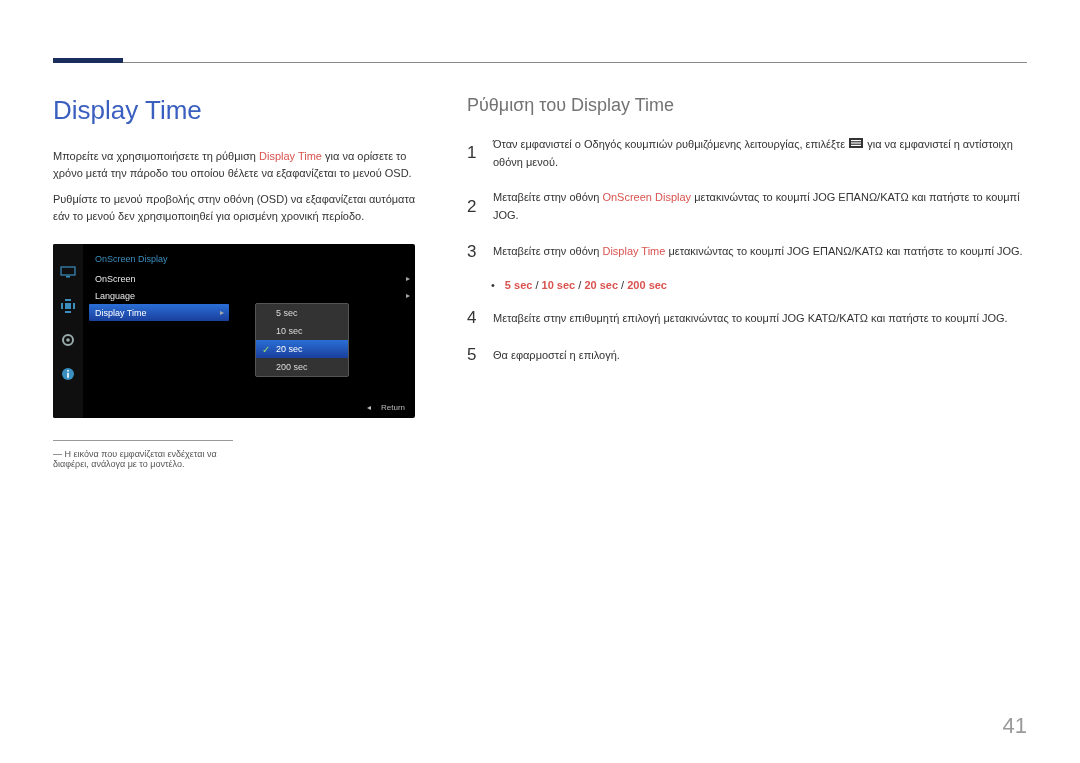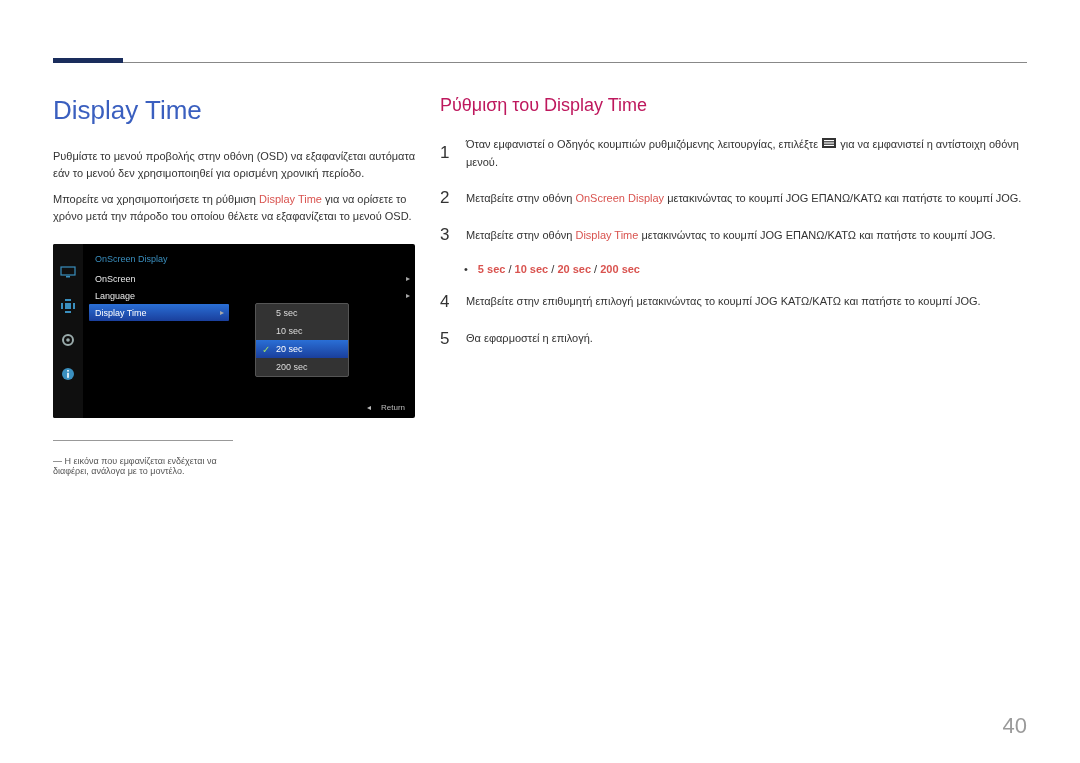--- a/index.html
+++ b/index.html
@@ -26,37 +26,37 @@
     width: 70px;
     height: 5px;
     background: #1a2d5c;
   }
   .page {
     position: absolute;
     top: 95px;
     left: 53px;
     right: 55px;
     display: flex;
-    gap: 25px;
+    gap: 52px;
   }
   .left-col {
     width: 362px;
     flex: 0 0 auto;
   }
   .right-col {
     flex: 1 1 auto;
   }
   h1.title {
     color: #3a5fbf;
     font-size: 26px;
     font-weight: 400;
     margin-bottom: 22px;
   }
   h2.subtitle {
-    color: #be185d;
+    color: #737373;
     font-size: 18px;
     font-weight: 400;
     margin-bottom: 20px;
   }
   .body-text {
     font-size: 11px;
     line-height: 1.5;
     color: #333;
     margin-bottom: 10px;
   }
@@ -168,21 +168,20 @@
 
   .footnote-line {
     margin-top: 22px;
     width: 180px;
     border-top: 1px solid #999;
     padding-top: 8px;
   }
   .footnote {
     font-size: 9px;
     color: #555;
-    margin-top: 7px;
   }
 
   
   ol.steps {
     list-style: none;
     counter-reset: step;
   }
   ol.steps > li {
     counter-increment: step;
     display: flex;
@@ -226,25 +225,25 @@
 <body>
 
 <div class="header-line"></div>
 <div class="header-accent"></div>
 
 <div class="page">
 
   <div class="left-col">
     <h1 class="title">Display Time</h1>
 
-    <p class="body-text">Ρυθμίστε το μενού προβολής στην οθόνη (OSD) να εξαφανίζεται αυτόματα εάν το μενού δεν χρησιμοποιηθεί για ορισμένη χρονική περίοδο.</p>
-
     <p class="body-text">
       <span>Μπορείτε να χρησιμοποιήσετε τη ρύθμιση </span><span class="highlight">Display Time</span><span> για να ορίσετε το χρόνο μετά την πάροδο του οποίου θέλετε να εξαφανίζεται το μενού OSD.</span>
     </p>
+
+    <p class="body-text">Ρυθμίστε το μενού προβολής στην οθόνη (OSD) να εξαφανίζεται αυτόματα εάν το μενού δεν χρησιμοποιηθεί για ορισμένη χρονική περίοδο.</p>
 
     <div class="osd">
       <div class="osd-sidebar">
         <span class="ico">
           <svg width="16" height="12" viewBox="0 0 16 12">
               <rect x="1" y="1" width="14" height="8" fill="none" stroke="#3a8fbf" stroke-width="1.2"></rect>
               <rect x="6" y="10" width="4" height="1.5" fill="#3a8fbf"></rect>
             </svg>
         </span>
         <span class="ico">
@@ -343,13 +342,13 @@
       <li>
         <div>Μεταβείτε στην επιθυμητή επιλογή μετακινώντας το κουμπί JOG ΚΑΤΩ/ΚΑΤΩ και πατήστε το κουμπί JOG.</div>
       </li>
       <li>
         <div>Θα εφαρμοστεί η επιλογή.</div>
       </li>
     </ol>
   </div>
 </div>
 
-<div class="page-number">40</div>
+<div class="page-number">41</div>
 
 </body></html>

